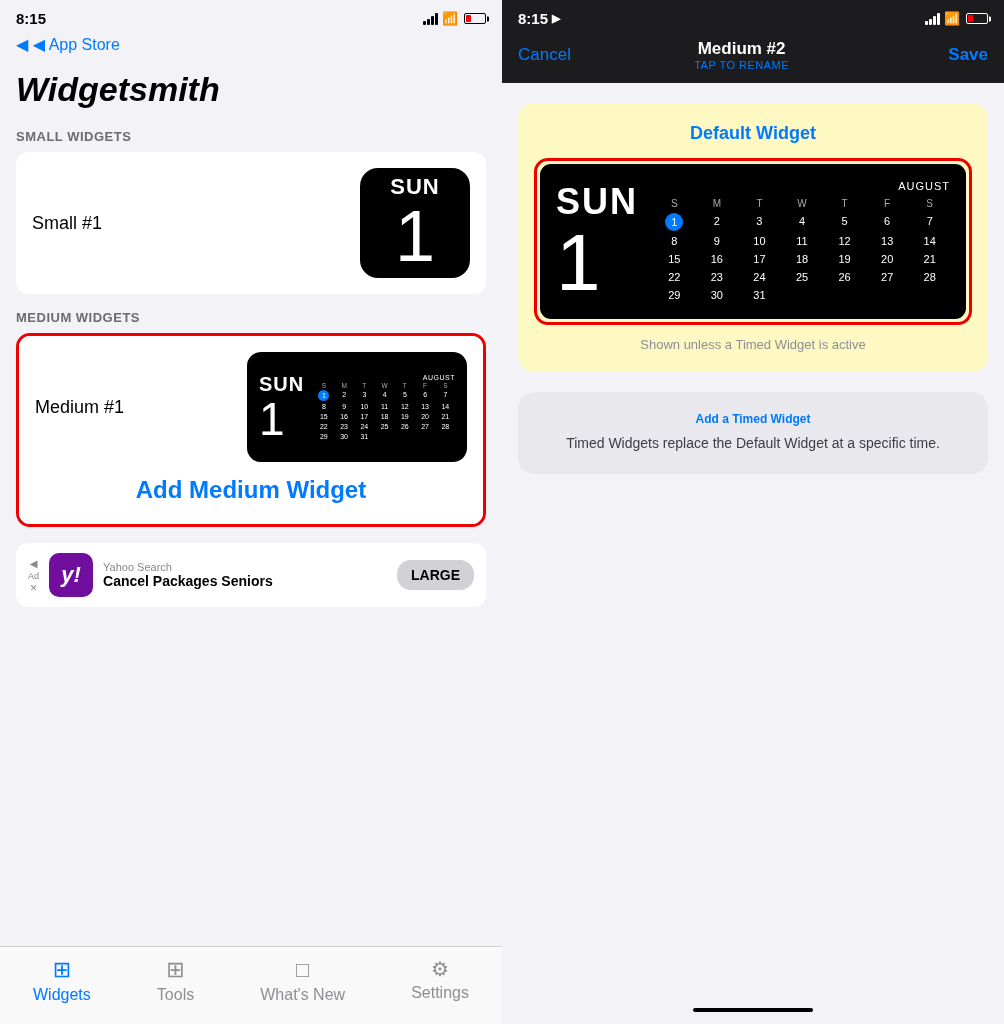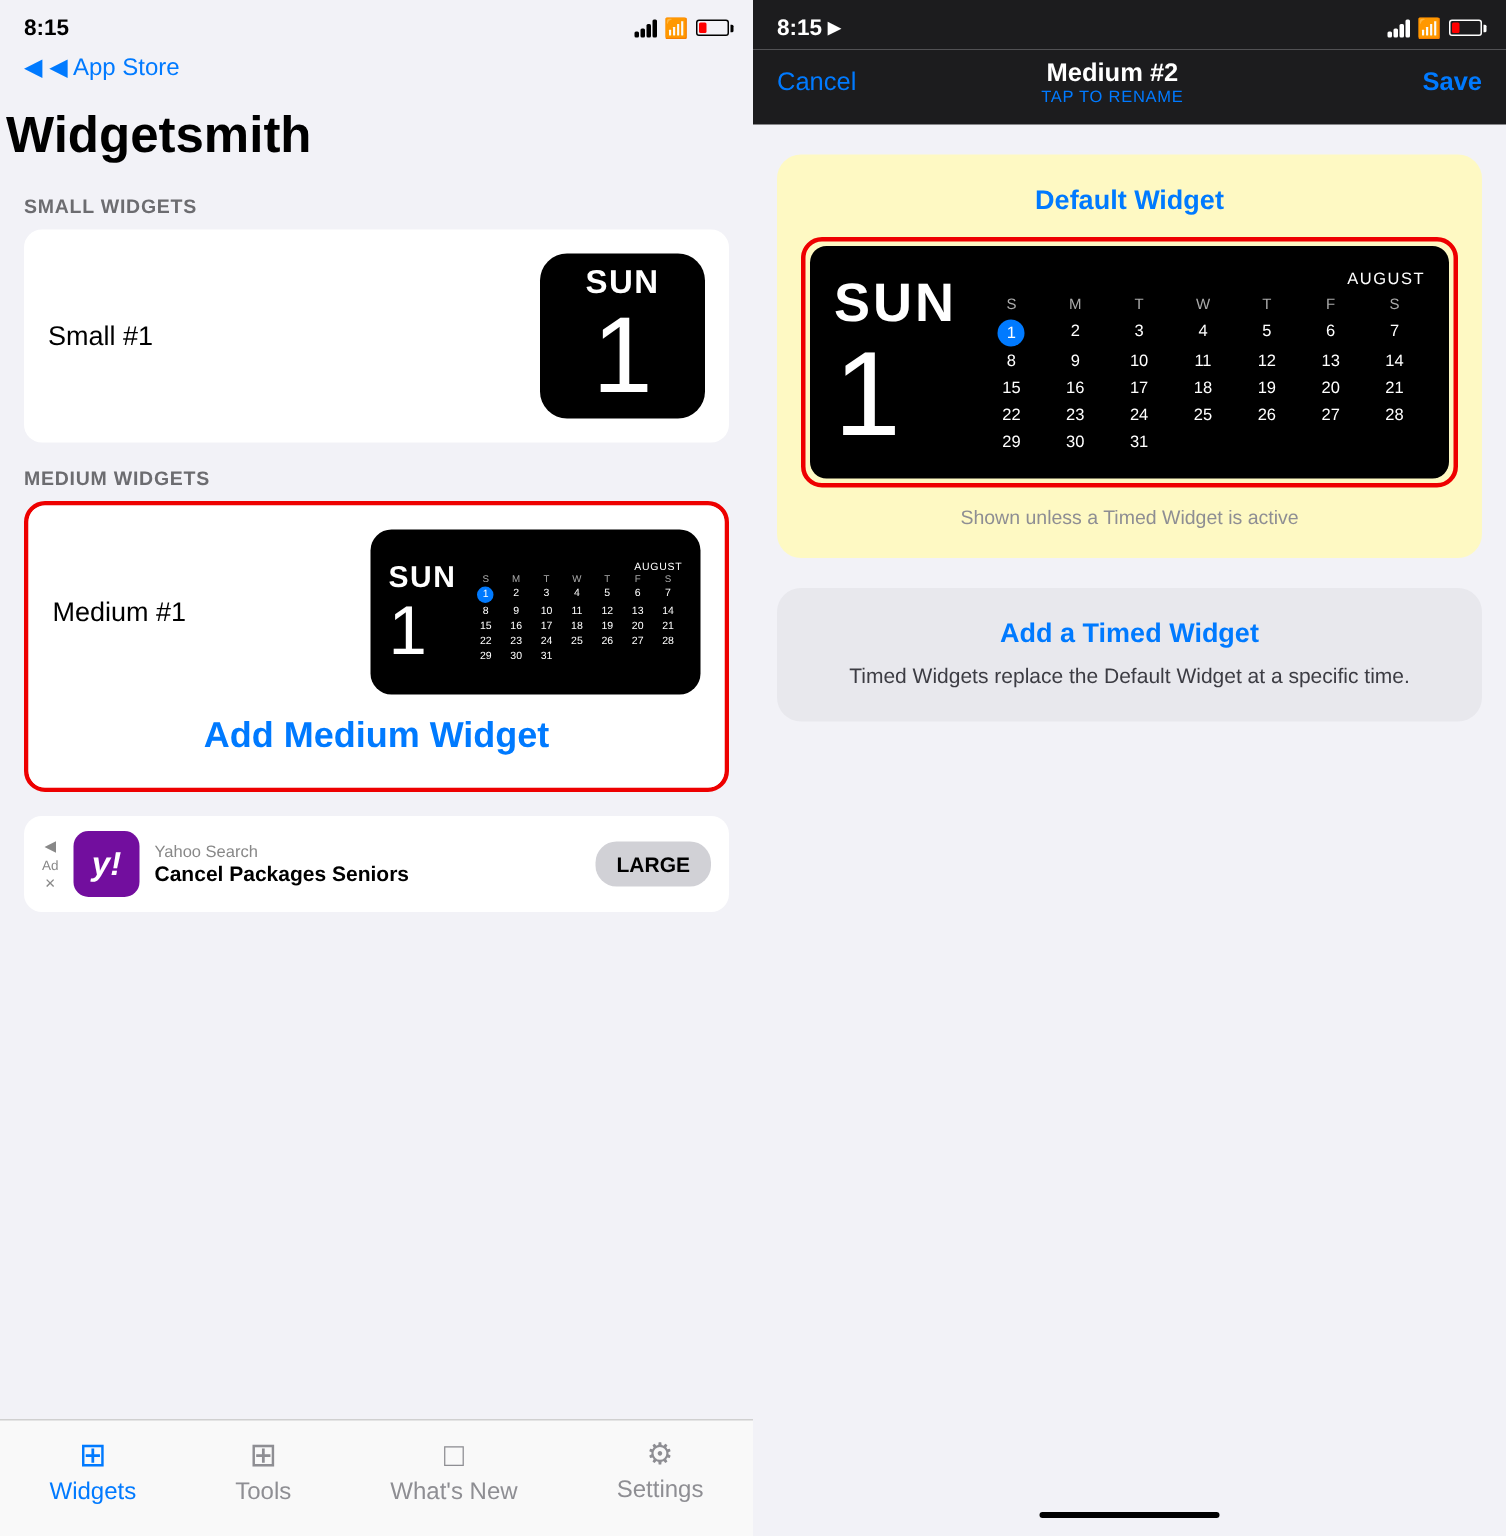--- a/index.html
+++ b/index.html
@@ -30,22 +30,23 @@
       background: #f2f2f7;
     }
     .back-nav {
       padding: 4px 16px 8px;
       font-size: 16px;
       color: #007aff;
     }
     .app-title {
       font-size: 34px;
       font-weight: 700;
-      padding: 8px 4px 4px;
+      padding: 8px 16px 4px;
       color: #000;
+      font-style: italic;
     }
     .section-header {
       font-size: 13px;
       font-weight: 600;
       color: #6c6c70;
       padding: 16px 16px 8px;
       letter-spacing: 0.5px;
     }
     .widget-card {
       background: #fff;
@@ -384,21 +385,21 @@
     }
 
     .timed-widget-section {
       background: #e8e8ed;
       border-radius: 16px;
       padding: 20px 16px;
     }
     .timed-widget-title {
       text-align: center;
       color: #007aff;
-      font-size: 18px;
+      font-size: 12px;
       font-weight: 600;
       margin-bottom: 8px;
     }
     .timed-widget-desc {
       text-align: center;
       color: #3c3c43;
       font-size: 14px;
       line-height: 1.4;
     }
 

